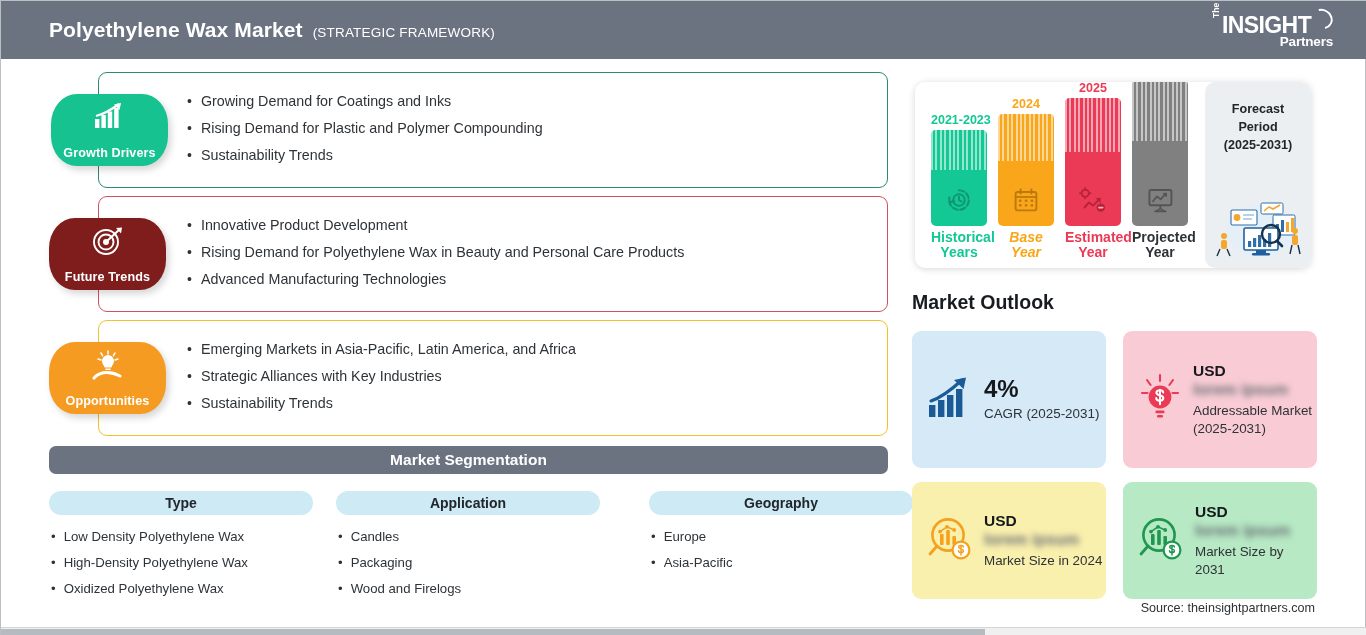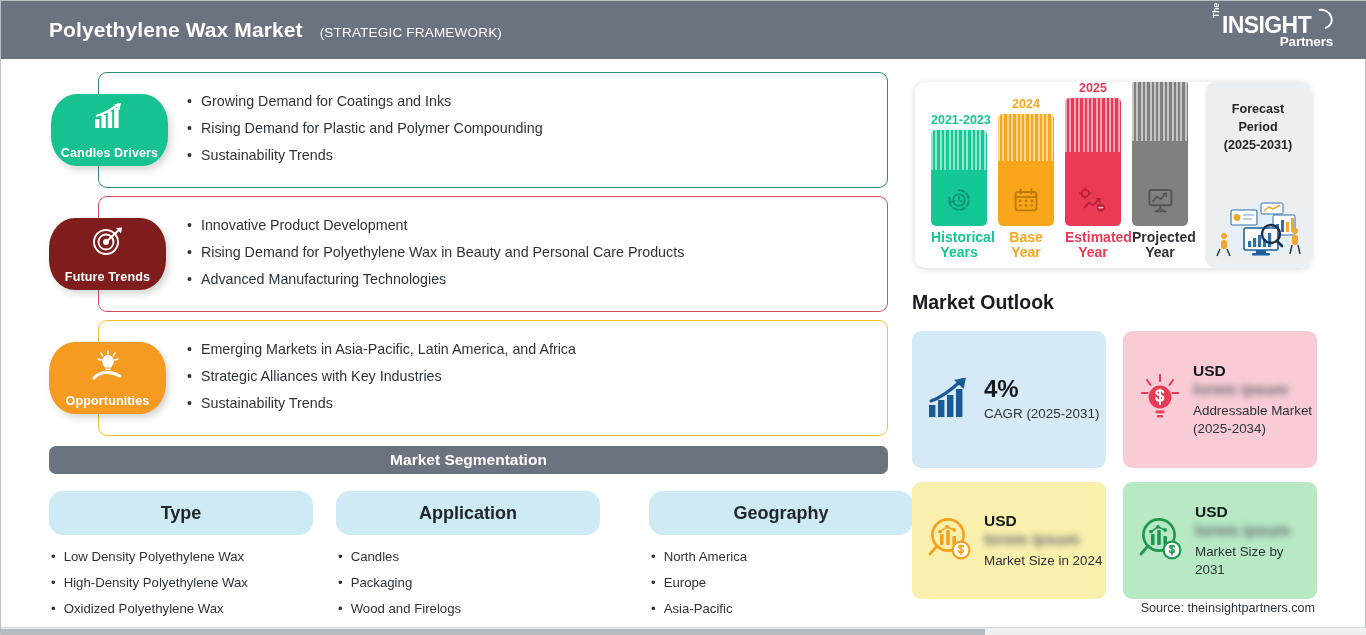--- a/index.html
+++ b/index.html
@@ -19,21 +19,21 @@
 
   
   #header {
     position: absolute; left: 0; top: 0;
     width: 1366px; height: 58px;
     background: #6b7280;
     display: flex; align-items: center;
   }
   #header-title-wrap {
     margin-left: 48px;
-    display: flex; align-items: baseline; gap: 17px;
+    display: flex; align-items: baseline; gap: 10px;
   }
   #header-title {
     font-size: 21px; font-weight: bold; color: #ffffff;
     letter-spacing: .1px;
   }
   #header-sub {
     font-size: 13.5px; color: #ffffff; letter-spacing: .2px;
   }
   
   #logo {
@@ -116,23 +116,23 @@
     display: flex; align-items: center; justify-content: center;
   }
   #seg-header-label {
     color: #fff; font-size: 15.5px; font-weight: bold;
   }
   .seg-col { position: absolute; top: 490px; width: 264px; }
   #seg-col-0 { left: 48px; }
   #seg-col-1 { left: 335px; }
   #seg-col-2 { left: 648px; }
   .seg-col-head {
-    height: 44px; background: #cdeaf5; border-radius: 14px;
+    height: 24px; background: #cdeaf5; border-radius: 14px;
     display: flex; align-items: center; justify-content: center;
-    font-size: 18px; font-weight: bold; color: #21262b;
+    font-size: 14px; font-weight: bold; color: #21262b;
   }
   .seg-item {
     font-size: 13.2px; color: #2e3338; line-height: 1;
     padding: 7px 0 6px 2px; white-space: nowrap;
   }
   .seg-item::before {
     content: "\2022"; color: #2e3338; margin-right: 8px;
   }
   .seg-list { margin-top: 8px; }
 
@@ -251,21 +251,21 @@
     <span class="badge-icon">
       <svg width="36" height="28" viewBox="0 0 36 28">
         <rect x="3" y="17" width="4.4" height="9" fill="#fff"></rect>
         <rect x="9.4" y="13" width="4.4" height="13" fill="#fff"></rect>
         <rect x="15.8" y="9.5" width="4.4" height="16.5" fill="#fff"></rect>
         <rect x="22.2" y="6" width="4.4" height="20" fill="#fff"></rect>
         <path d="M4 14 C12 12, 19 8, 27 2" stroke="#fff" stroke-width="2.2" fill="none"></path>
         <path d="M22 2.5 L29 1 L27.5 8 Z" fill="#fff"></path>
       </svg>
     </span>
-    <span class="badge-label">Candles Drivers</span>
+    <span class="badge-label">Growth Drivers</span>
   </div>
 
   <div class="pillar" id="pillar-trends" style="border: 1.4px solid rgb(211, 80, 96);">
     <div class="pillar-body">
       <div class="bullet">Innovative Product Development</div>
       <div class="bullet">Rising Demand for Polyethylene Wax in Beauty and Personal Care Products</div>
       <div class="bullet">Advanced Manufacturing Technologies</div>
     </div>
   </div>
   <div class="badge" id="badge-trends" style="background: #7f1d1d;">
@@ -324,21 +324,20 @@
     <div class="seg-list">
       <div class="seg-item">Candles</div>
       <div class="seg-item">Packaging</div>
       <div class="seg-item">Wood and Firelogs</div>
     </div>
   </div>
 
   <div class="seg-col" id="seg-col-2">
     <div class="seg-col-head" style="background: rgb(205, 234, 245);">Geography</div>
     <div class="seg-list">
-      <div class="seg-item">North America</div>
       <div class="seg-item">Europe</div>
       <div class="seg-item">Asia-Pacific</div>
     </div>
   </div>
 
   <div id="forecast">
     <div id="forecast-bars">
 
       <div class="fbar-group" id="fg0">
         <div class="fbar-year" style="color: rgb(19, 200, 148);">2021-2023</div>
@@ -370,21 +369,21 @@
                 <rect x="6" y="12.6" width="2.5" height="2.3"></rect>
                   <rect x="11.8" y="12.6" width="2.5" height="2.3"></rect>
                   <rect x="17.6" y="12.6" width="2.5" height="2.3"></rect>
                 <rect x="6" y="17.2" width="2.5" height="2.3"></rect>
                   <rect x="11.8" y="17.2" width="2.5" height="2.3"></rect>
                   <rect x="17.6" y="17.2" width="2.5" height="2.3"></rect>
               </g>
             </svg>
           </span>
         </div>
-        <div class="fbar-cap" style="color: rgb(249, 166, 26);">Base Year</div>
+        <div class="fbar-cap" style="color: rgb(249, 166, 26); font-style: italic;">Base Year</div>
       </div>
 
       <div class="fbar-group" id="fg2">
         <div class="fbar-year" style="color: rgb(235, 58, 85);">2025</div>
         <div class="fbar" style="height: 128px; background: rgb(235, 58, 85);">
           <div class="fbar-stripes" style="height: 54px; background: repeating-linear-gradient(90deg, rgb(255, 255, 255) 0px, rgb(255, 255, 255) 2px, rgb(235, 58, 85) 2px, rgb(235, 58, 85) 4.4px);"></div>
           <span class="fbar-ico">
             <svg width="28" height="26" viewBox="0 0 28 26">
               <circle cx="6.2" cy="6.2" r="3.6" fill="none" stroke="#9c122a" stroke-width="1.8"></circle>
               <g stroke="#9c122a" stroke-width="1.5" stroke-linecap="round">
@@ -509,21 +508,21 @@
         </g>
         <circle cx="23" cy="24" r="11.4" fill="#ea3a55"></circle>
         <path d="M23 16.8 v14.4 M26.2 19.6 c0-1.7-1.6-2.4-3.4-2.4 s-3.4 .8-3.4 2.5 c0 3.4 6.9 1.8 6.9 5.3 c0 1.9-1.7 2.7-3.6 2.7 s-3.5-.9-3.5-2.7" stroke="#fff" stroke-width="2" fill="none" stroke-linecap="round"></path>
         <rect x="18.4" y="37.6" width="9.2" height="2.6" rx="1.3" fill="#ea3a55"></rect>
         <rect x="20" y="42" width="6" height="2.4" rx="1.2" fill="#ea3a55"></rect>
       </svg>
     </span>
     <span class="ocard-txt">
       <span class="ocard-usd" style="display:block">USD</span>
       <span class="blurred" style="display:block">lorem ipsum</span>
-      <span class="ocard-sub" style="display:block">Addressable Market (2025-2034)</span>
+      <span class="ocard-sub" style="display:block">Addressable Market (2025-2031)</span>
     </span>
   </div>
 
   <div class="ocard" id="ocard-ms24" style="background: rgb(250, 240, 173);">
     <span class="ocard-ico">
       <svg width="48" height="48" viewBox="0 0 48 48">
         <circle cx="22" cy="20" r="15.6" fill="none" stroke="#f5a11e" stroke-width="2.6"></circle>
         <g fill="#f5a11e">
           <rect x="14" y="19" width="3.6" height="11" rx="1"></rect>
           <rect x="20.2" y="15" width="3.6" height="15" rx="1"></rect>

